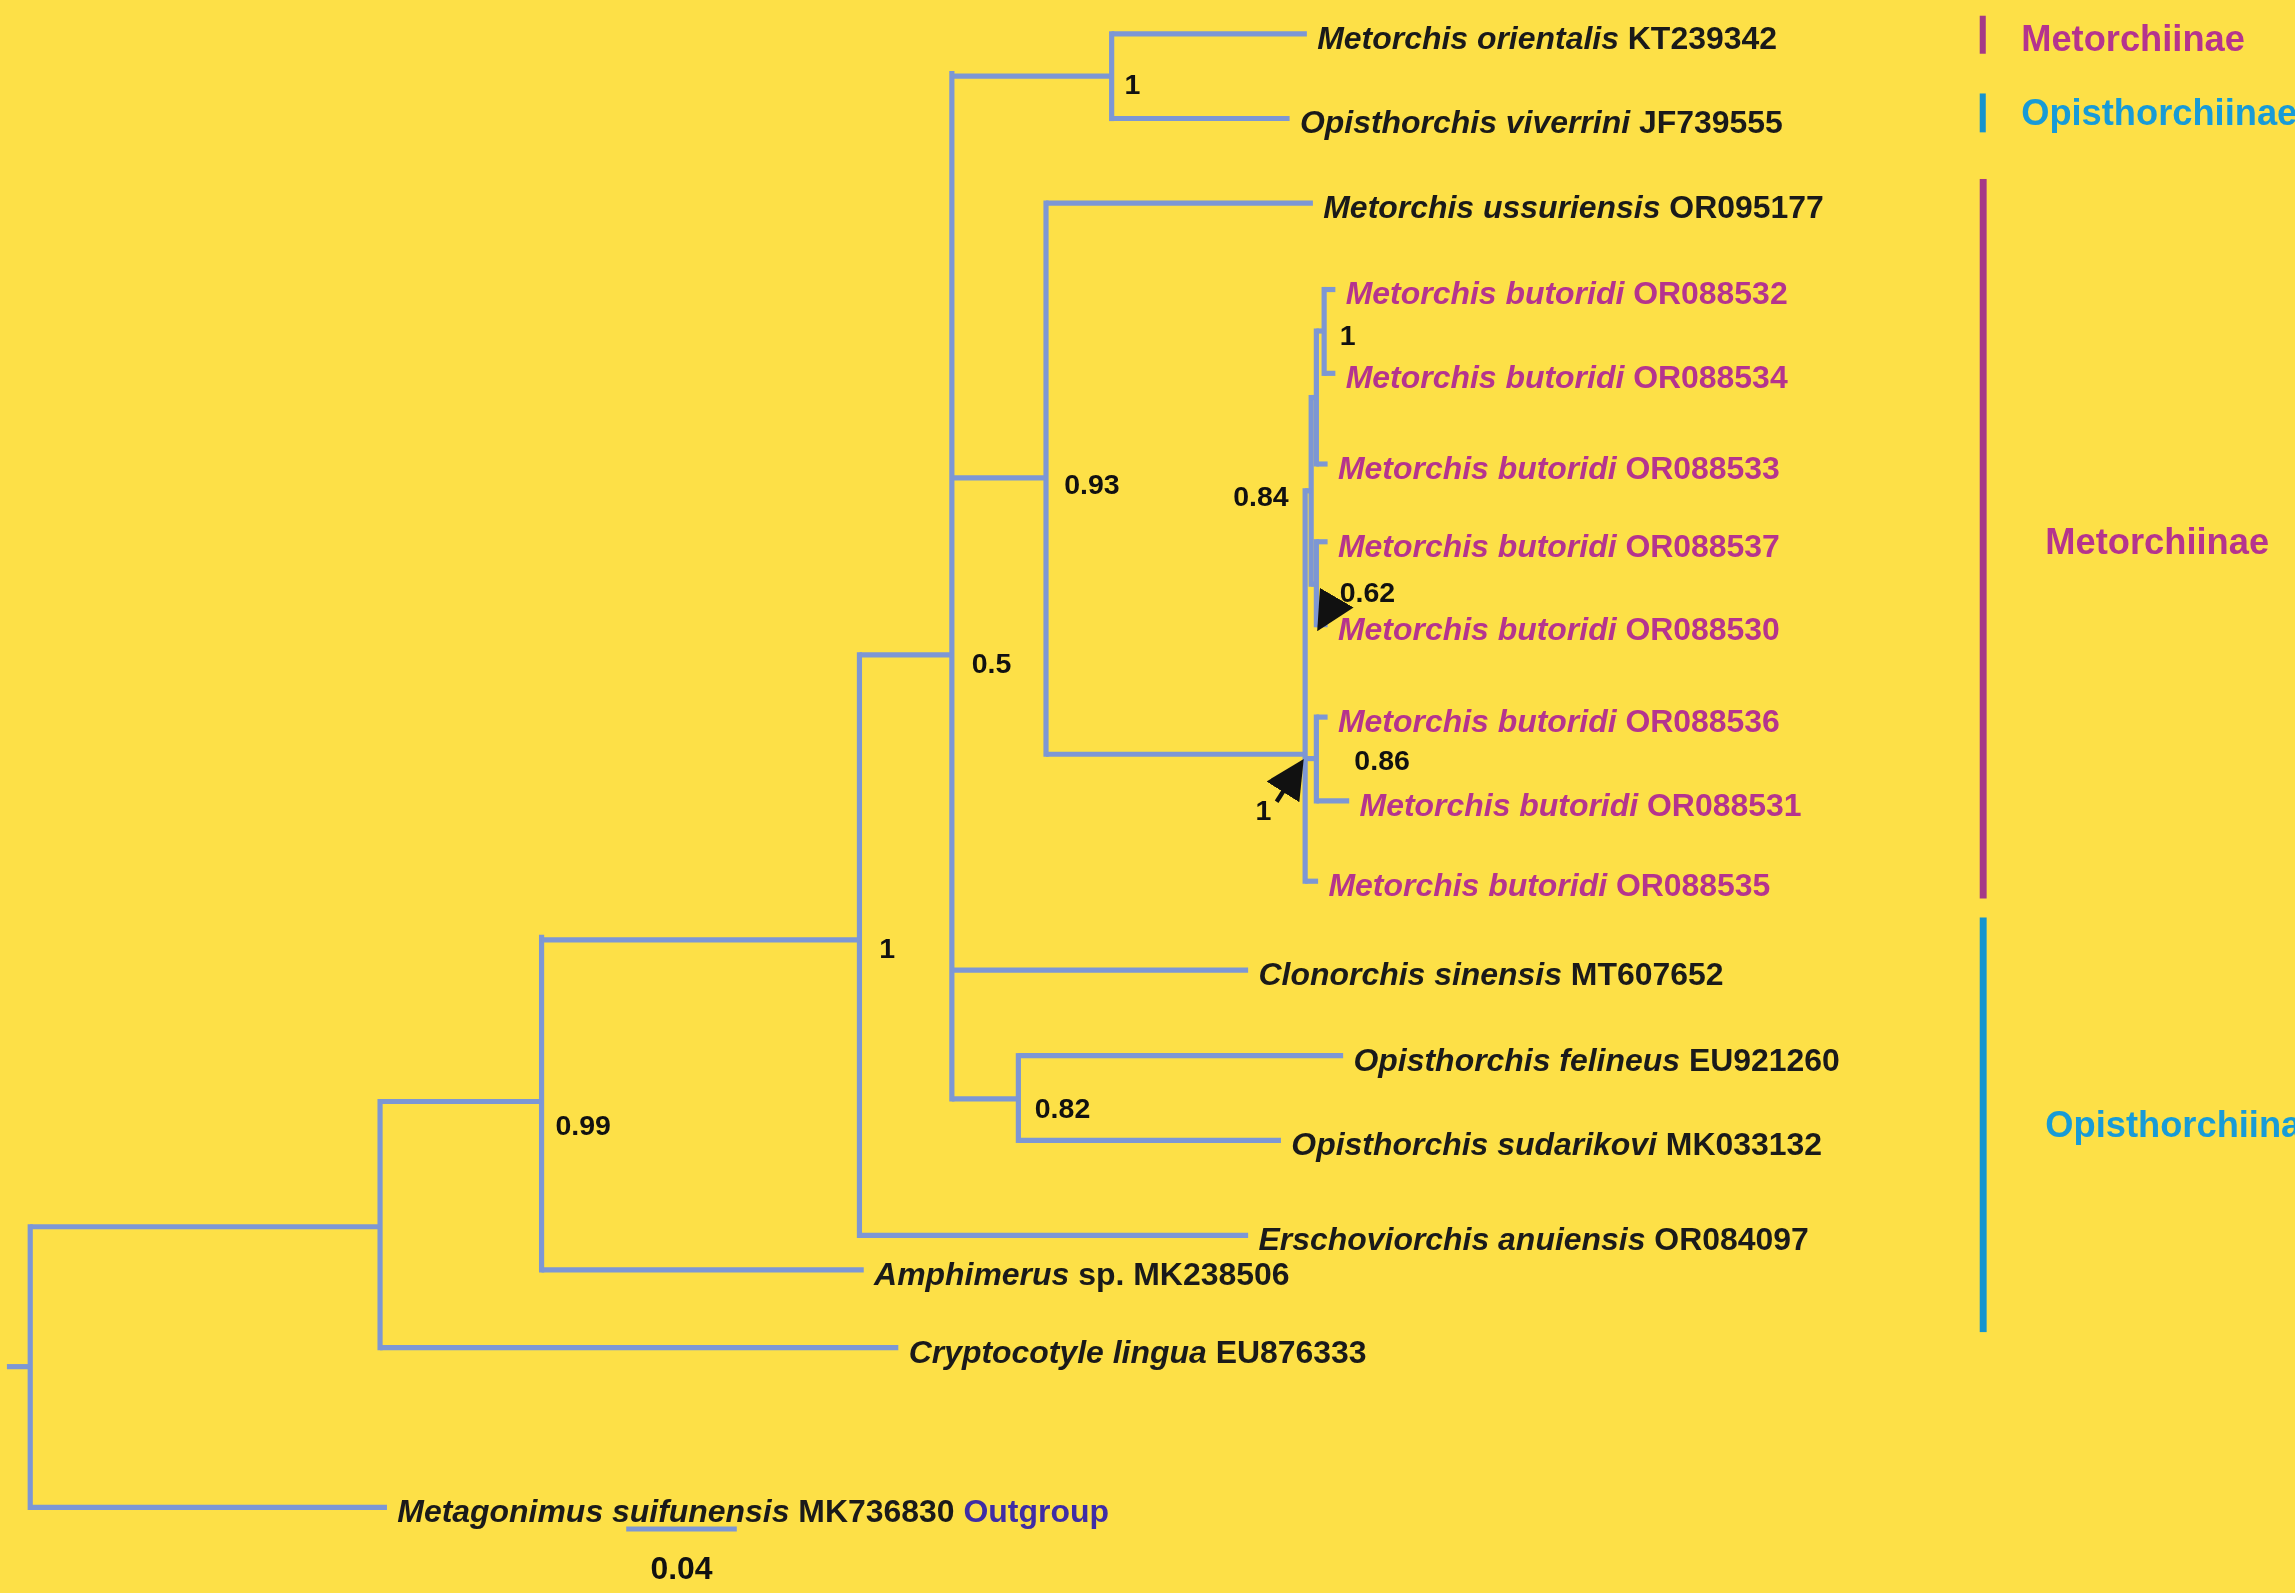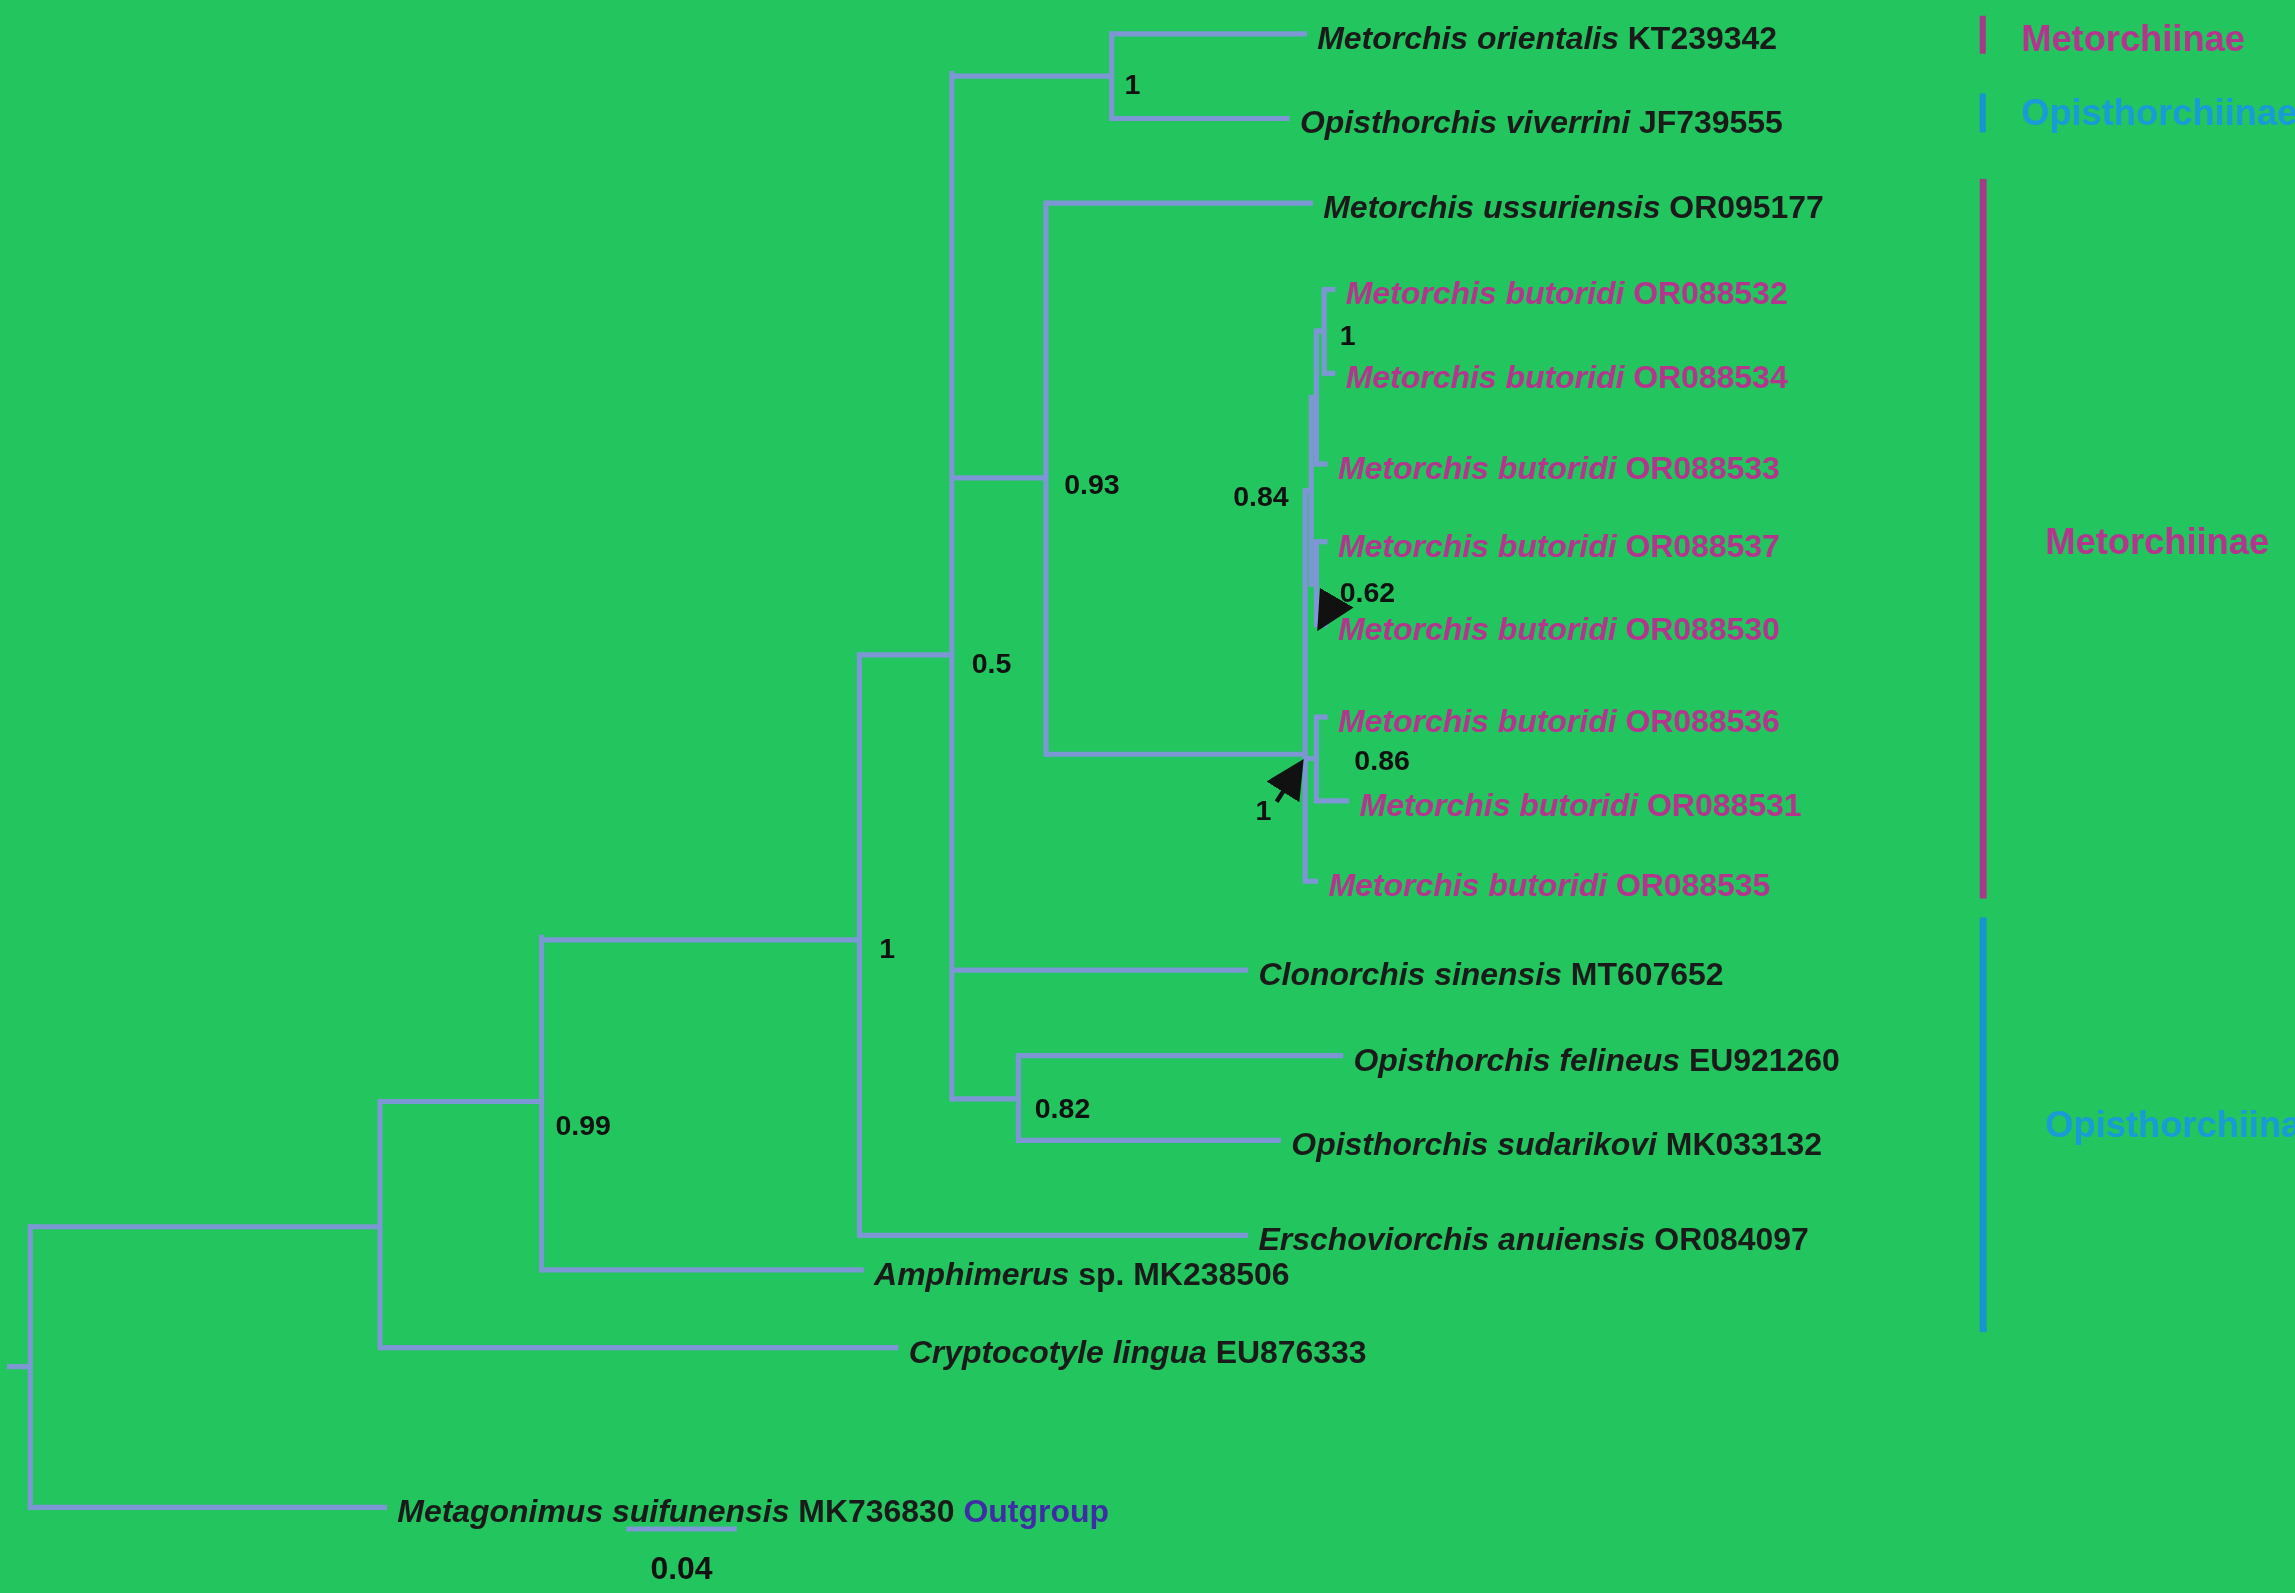--- a/index.html
+++ b/index.html
@@ -1,16 +1,16 @@
 <!DOCTYPE html>
 <html style="font-size:14px"><head>
 <meta charset="utf-8">
 <style>
   html,body{margin:0;padding:0;background:#ffffff;}
-  #stage{position:relative;width:2295px;height:1594px;background:#22c55e;overflow:hidden;
+  #stage{position:relative;width:2295px;height:1594px;background:#fde047;overflow:hidden;
          font-family:"Liberation Sans", sans-serif;}
   svg text{font-family:"Liberation Sans", sans-serif;}
 </style>
 </head>
 <body>
 
 <div id="stage">
   <svg id="tree-svg" width="2295" height="1594" viewBox="0 0 2657 1845" xmlns="http://www.w3.org/2000/svg">
     <defs>
       <marker id="arrowhead" markerWidth="9" markerHeight="9" refX="7" refY="4.5" orient="auto">

